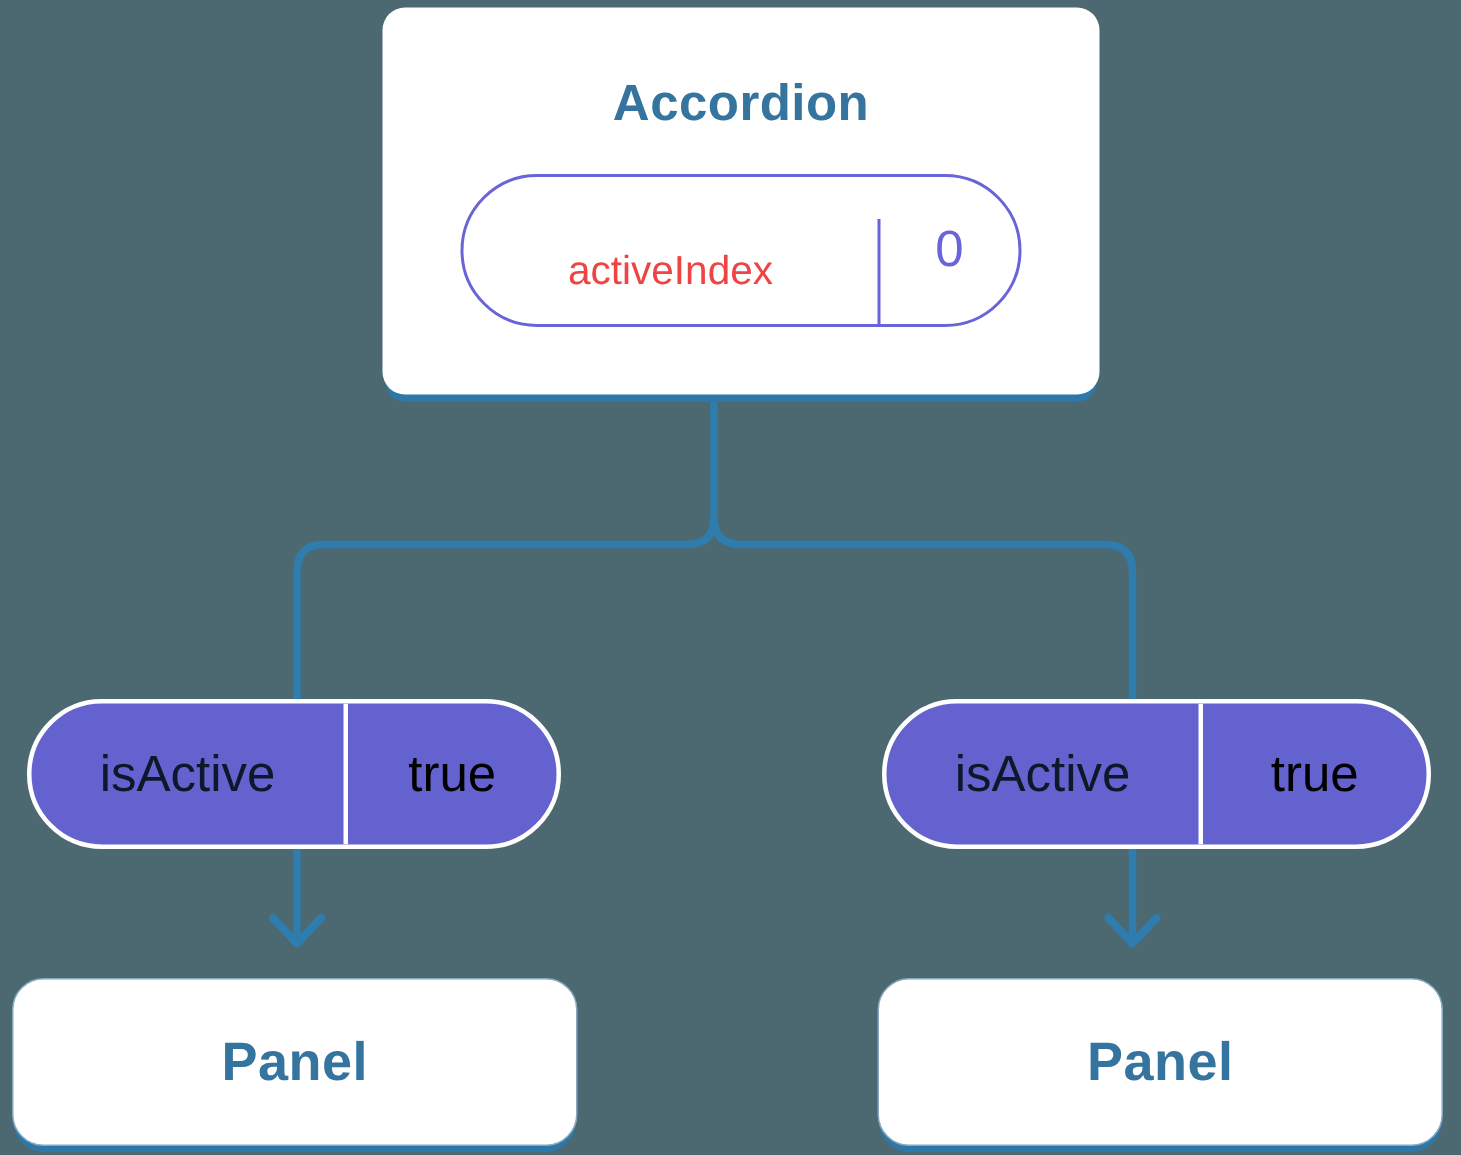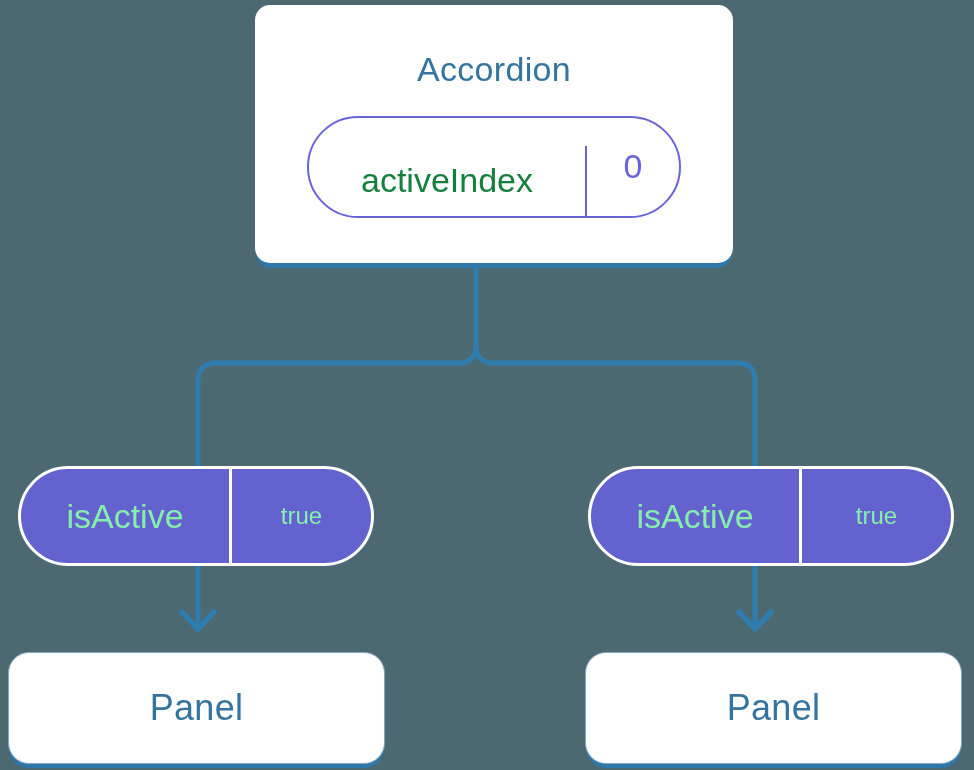--- a/index.html
+++ b/index.html
@@ -30,42 +30,42 @@
     left: 255px; top: 5px;
     width: 478px; height: 258px;
     border-radius: 15px;
     box-shadow: 0 7px 0 -2px #2E77A9;
     padding-top: 44px;
     text-align: center;
   }
 
   .box-title {
     font-size: 34px;
-    font-weight: 400;
+    font-weight: 700;
     line-height: 1.2;
     color: #35749E;
     letter-spacing: 0.3px;
   }
 
   .state-pill {
     width: 374px; height: 102px;
     margin: 26px auto 0 auto;
     border: 2.5px solid #6A64D9;
     border-radius: 52px;
     display: flex;
     align-items: stretch;
     overflow: hidden;
     background: #FFFFFF;
   }
   .state-pill .pill-name {
     flex: 0 0 278px;
     display: flex; align-items: center; justify-content: center;
     border-right: 2.5px solid #6A64D9;
-    color: #15803d;
-    font-size: 34px;
+    color: #ef4444;
+    font-size: 27px;
     margin-top: 28px;
   }
   .state-pill .pill-value {
     flex: 1;
     display: flex; align-items: center; justify-content: center;
     color: #6A64D9;
     font-size: 34px;
   }
 
   .prop-pill {
@@ -79,28 +79,28 @@
     align-items: stretch;
     overflow: hidden;
     z-index: 2;
   }
   .prop-pill.left  { left: 18px;  width: 356px; }
   .prop-pill.right { left: 588px; width: 366px; }
   .prop-pill .pill-name {
     flex: 0 0 211px;
     display: flex; align-items: center; justify-content: center;
     border-right: 3px solid #FFFFFF;
-    color: #86efac;
+    color: #0f172a;
     font-size: 34px;
   }
   .prop-pill .pill-value {
     flex: 1;
     display: flex; align-items: center; justify-content: center;
-    color: #86efac;
-    font-size: 24px;
+    color: #000000;
+    font-size: 34px;
   }
 
   .panel-box {
     top: 652px;
     width: 377px; height: 112px;
     border-radius: 21px;
     border: 1px solid #87A7BE;
     box-shadow: 0 5px 0 -1px #2E77A9;
     display: flex; align-items: center; justify-content: center;
   }

